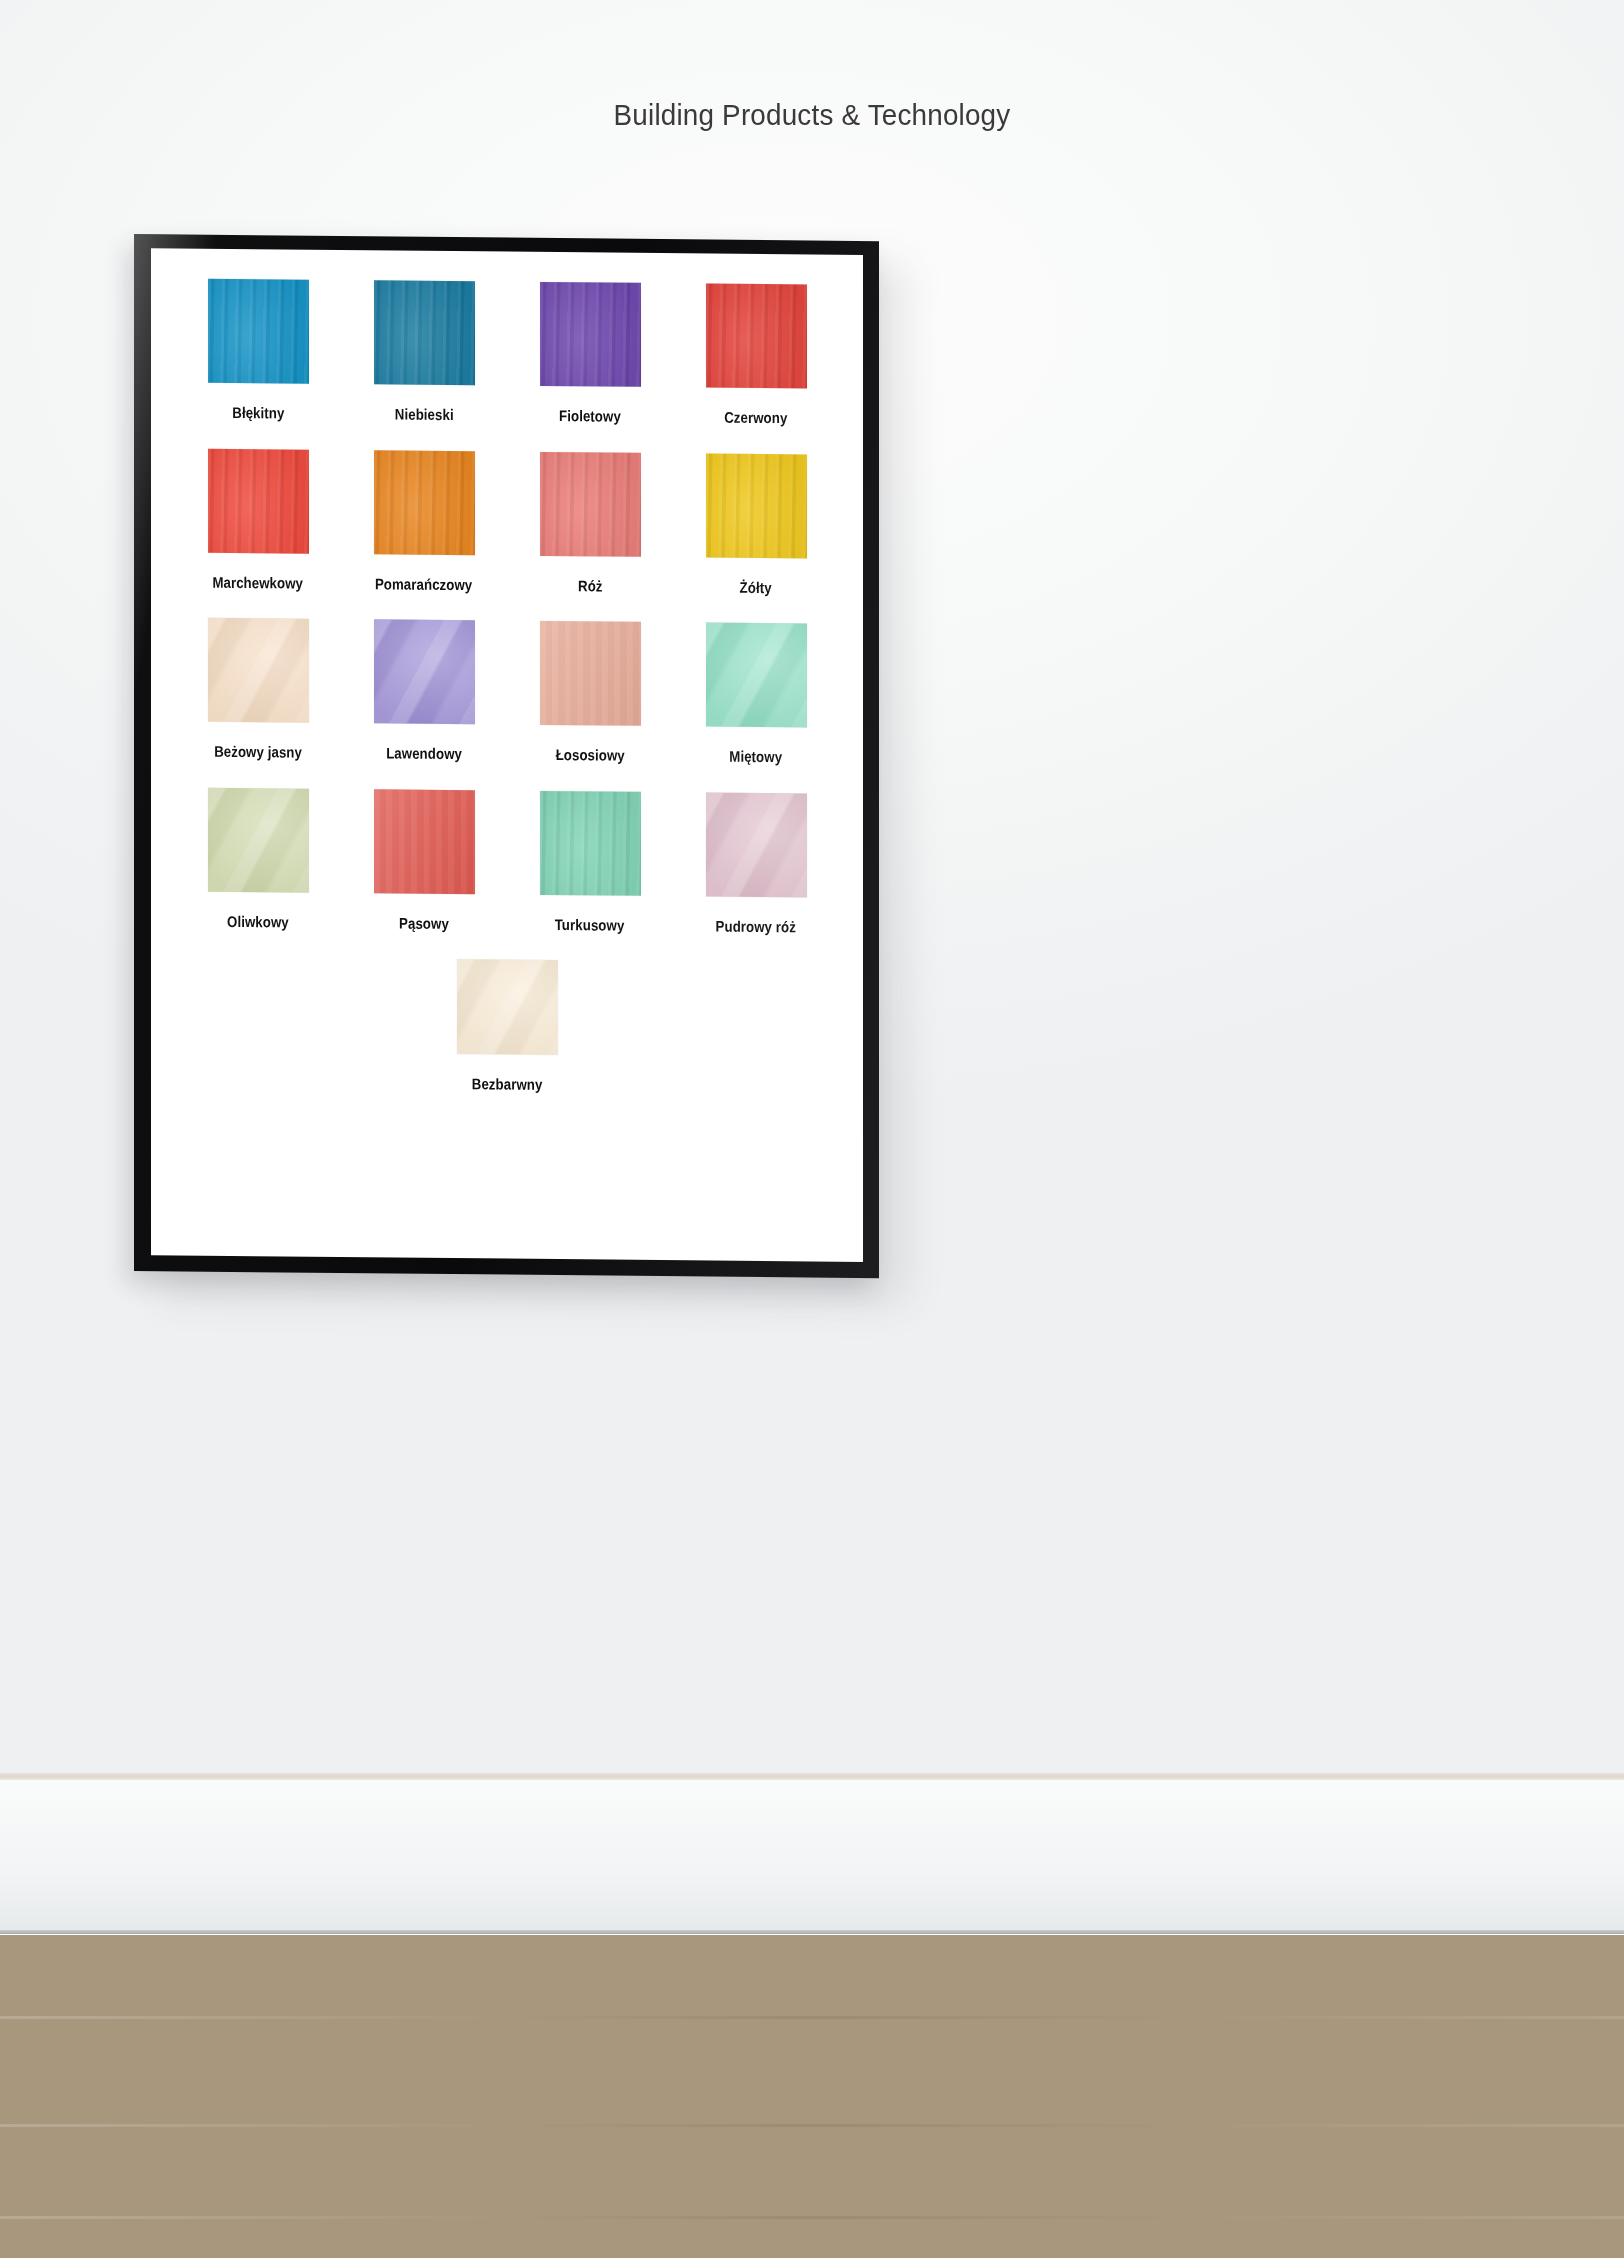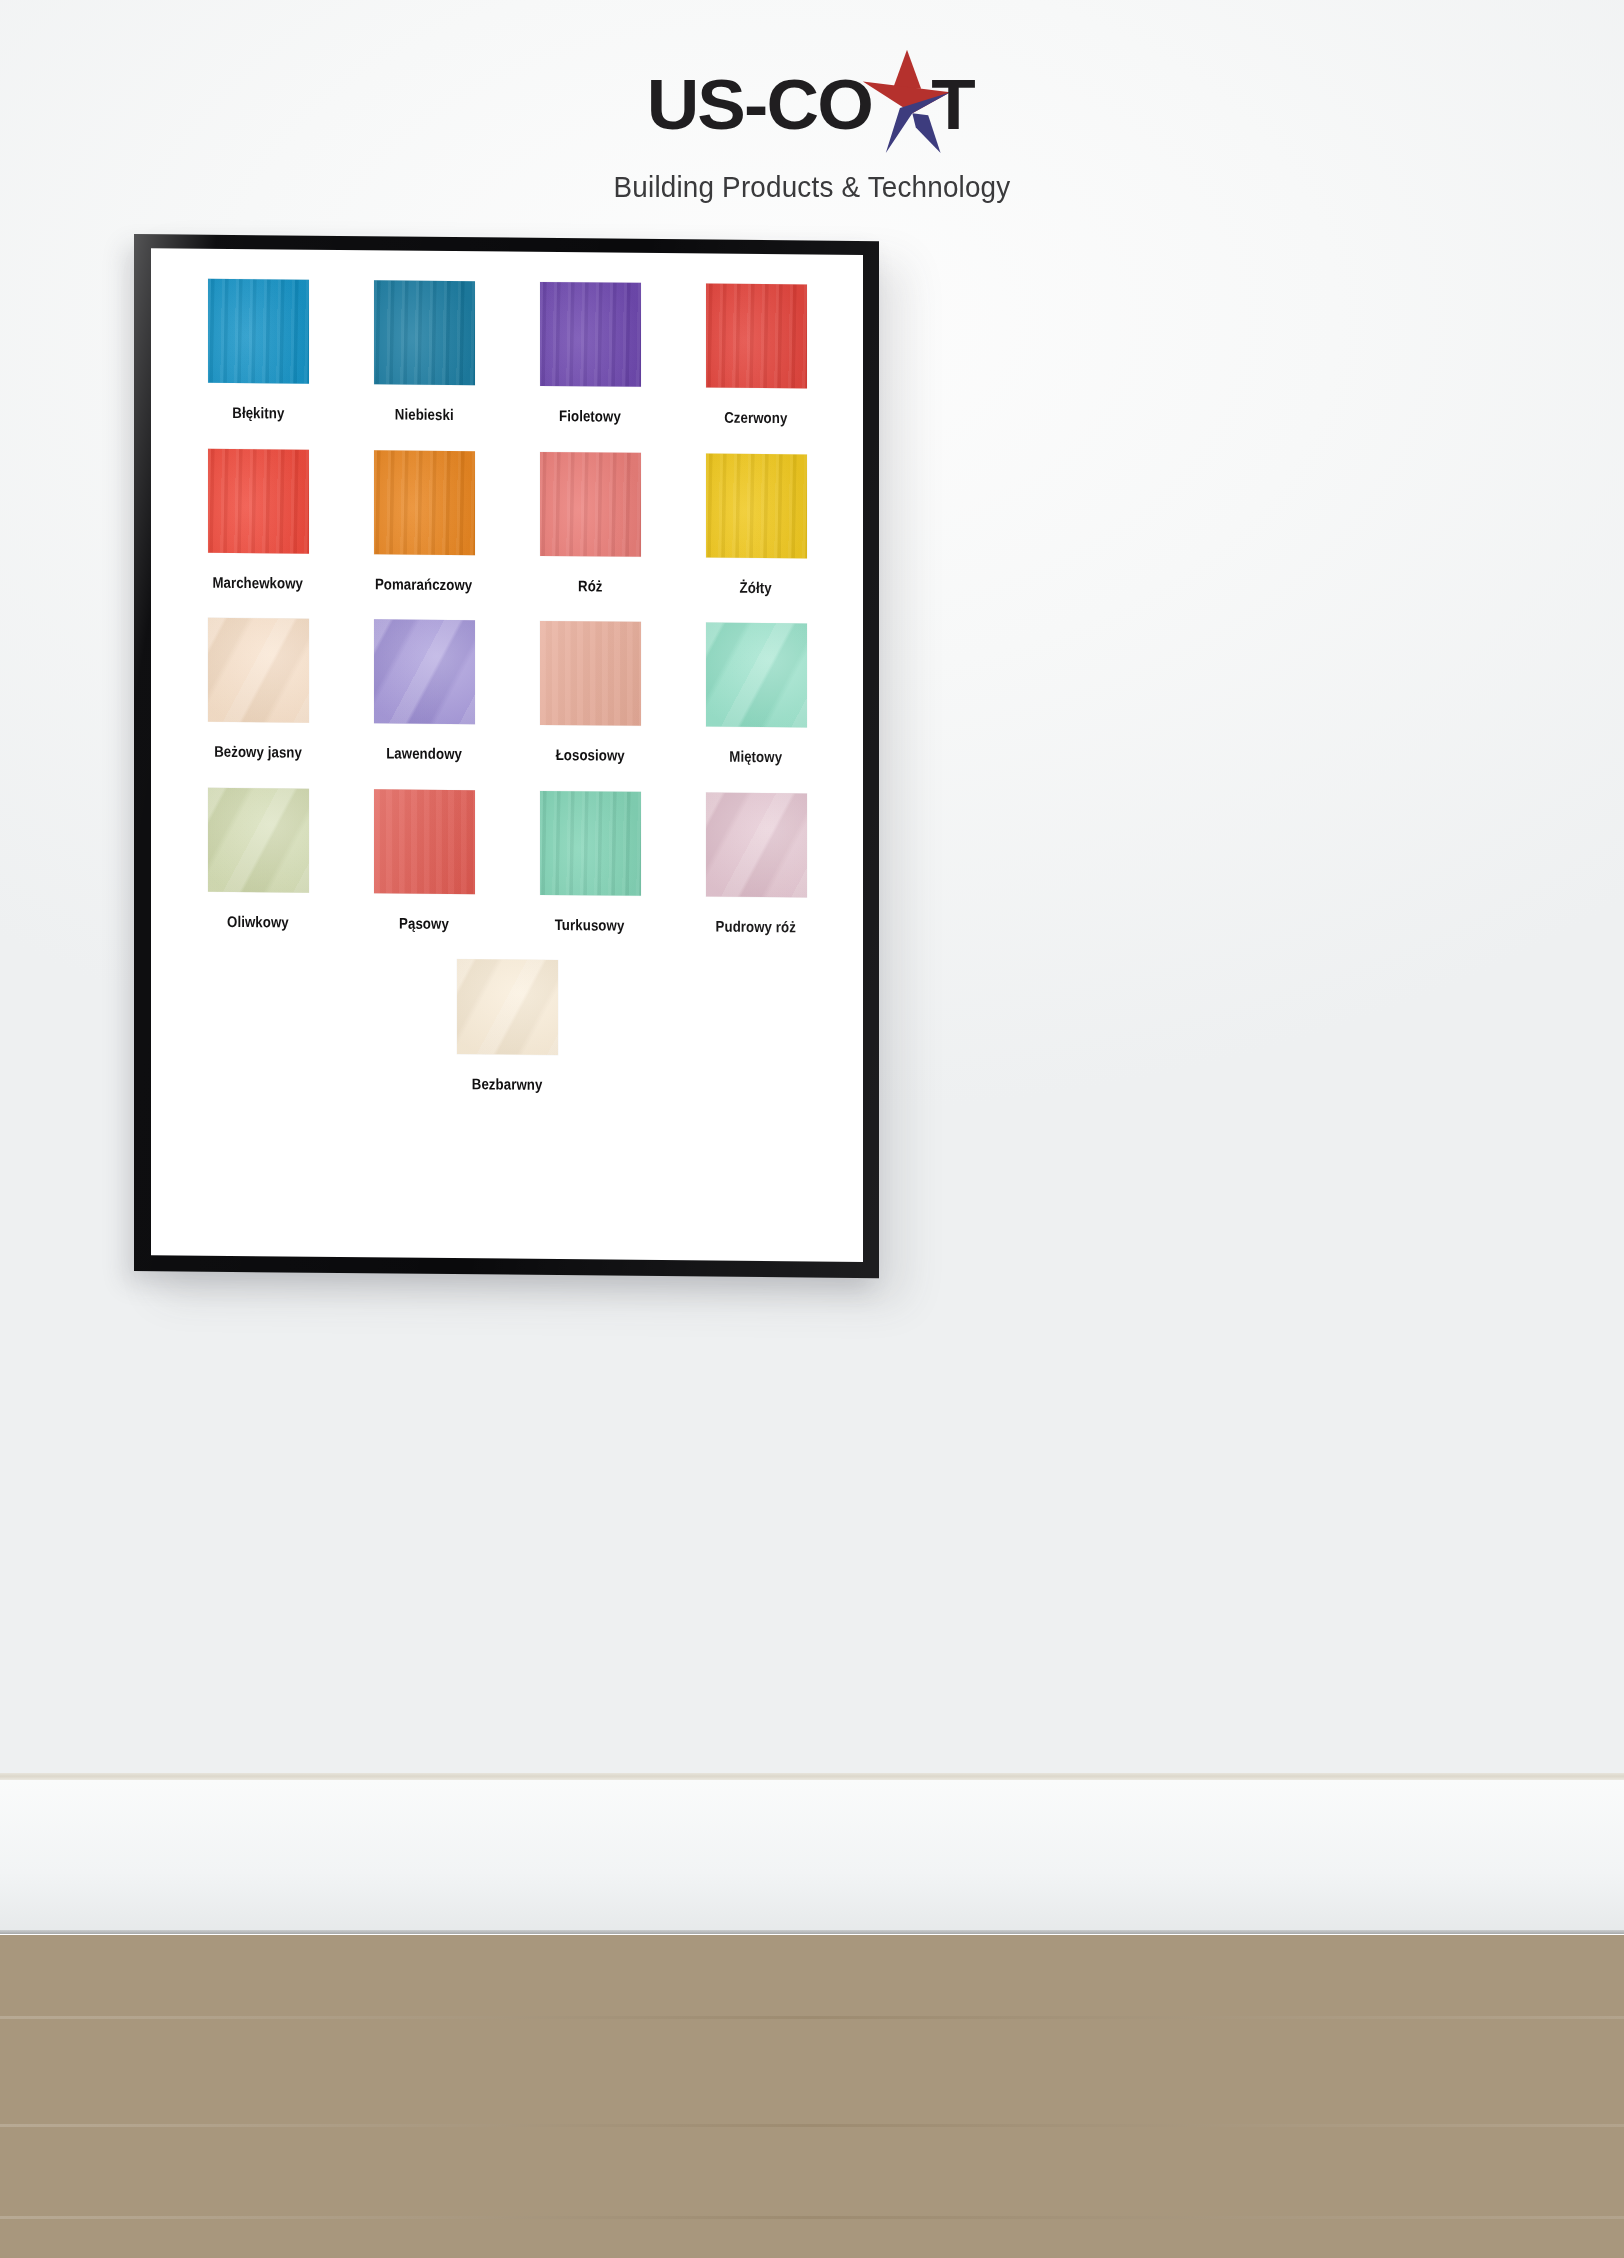--- a/index.html
+++ b/index.html
@@ -181,32 +181,20 @@
   <div class="wall-upper"></div>
   <div class="wall-trim"></div>
   <div class="wall-lower"></div>
   <div class="floor">
     <div class="floor-seam" style="top:81px"></div>
     <div class="floor-seam" style="top:189px"></div>
     <div class="floor-seam" style="top:281px"></div>
   </div>
 
   <div class="brand">
-    <div class="brand-logo">
-      <span class="wordmark">US-CO</span>
-      <span class="star-slot">
-        <svg width="92" height="106" viewBox="0 0 104 120" aria-hidden="true">
-          <polygon points="52,2 68,46 36,46" fill="#b5312d"></polygon>
-          <polygon points="2,38 101,50 58,74" fill="#b5312d"></polygon>
-          <polygon points="101,50 58,74 28,119 44,68" fill="#3d3c7e"></polygon>
-          <polygon points="58,74 76,76 90,119 62,90" fill="#3d3c7e"></polygon>
-        </svg>
-      </span>
-      <span class="wordmark">T</span>
-    </div>
     <div class="brand-tagline">Building Products &amp; Technology</div>
   </div>
 
   <div id="poster-frame" style="transform: scale(1) skewY(0.55deg);">
     <div class="frame-outer"></div>
     <div class="poster-paper">
       <div class="grid" id="swatch-grid">
           <div class="row">
             <div class="cell">
               <div class="chip" style="background: rgb(13, 143, 196);">

